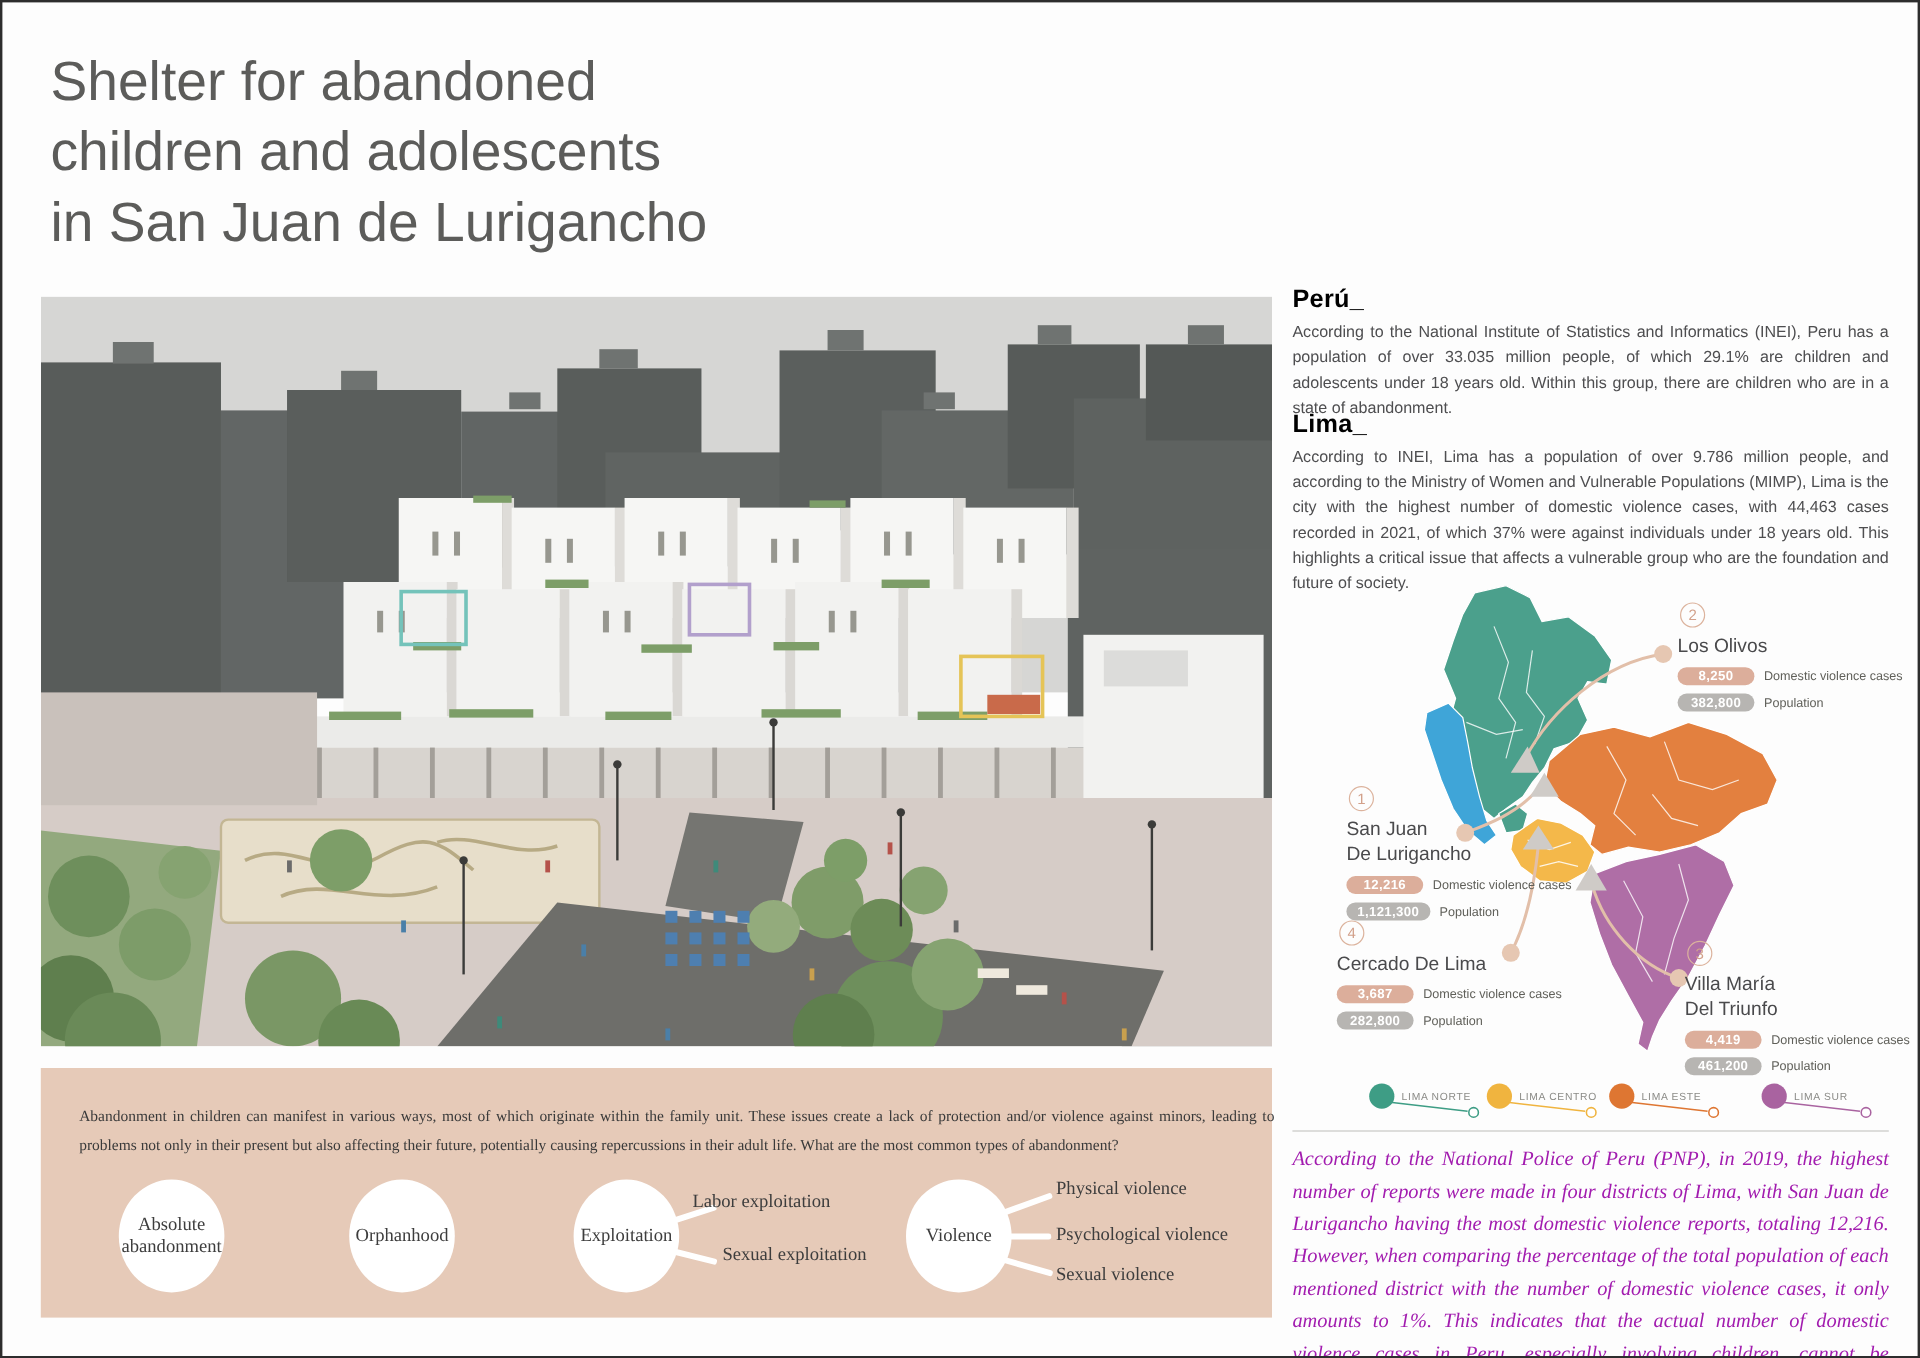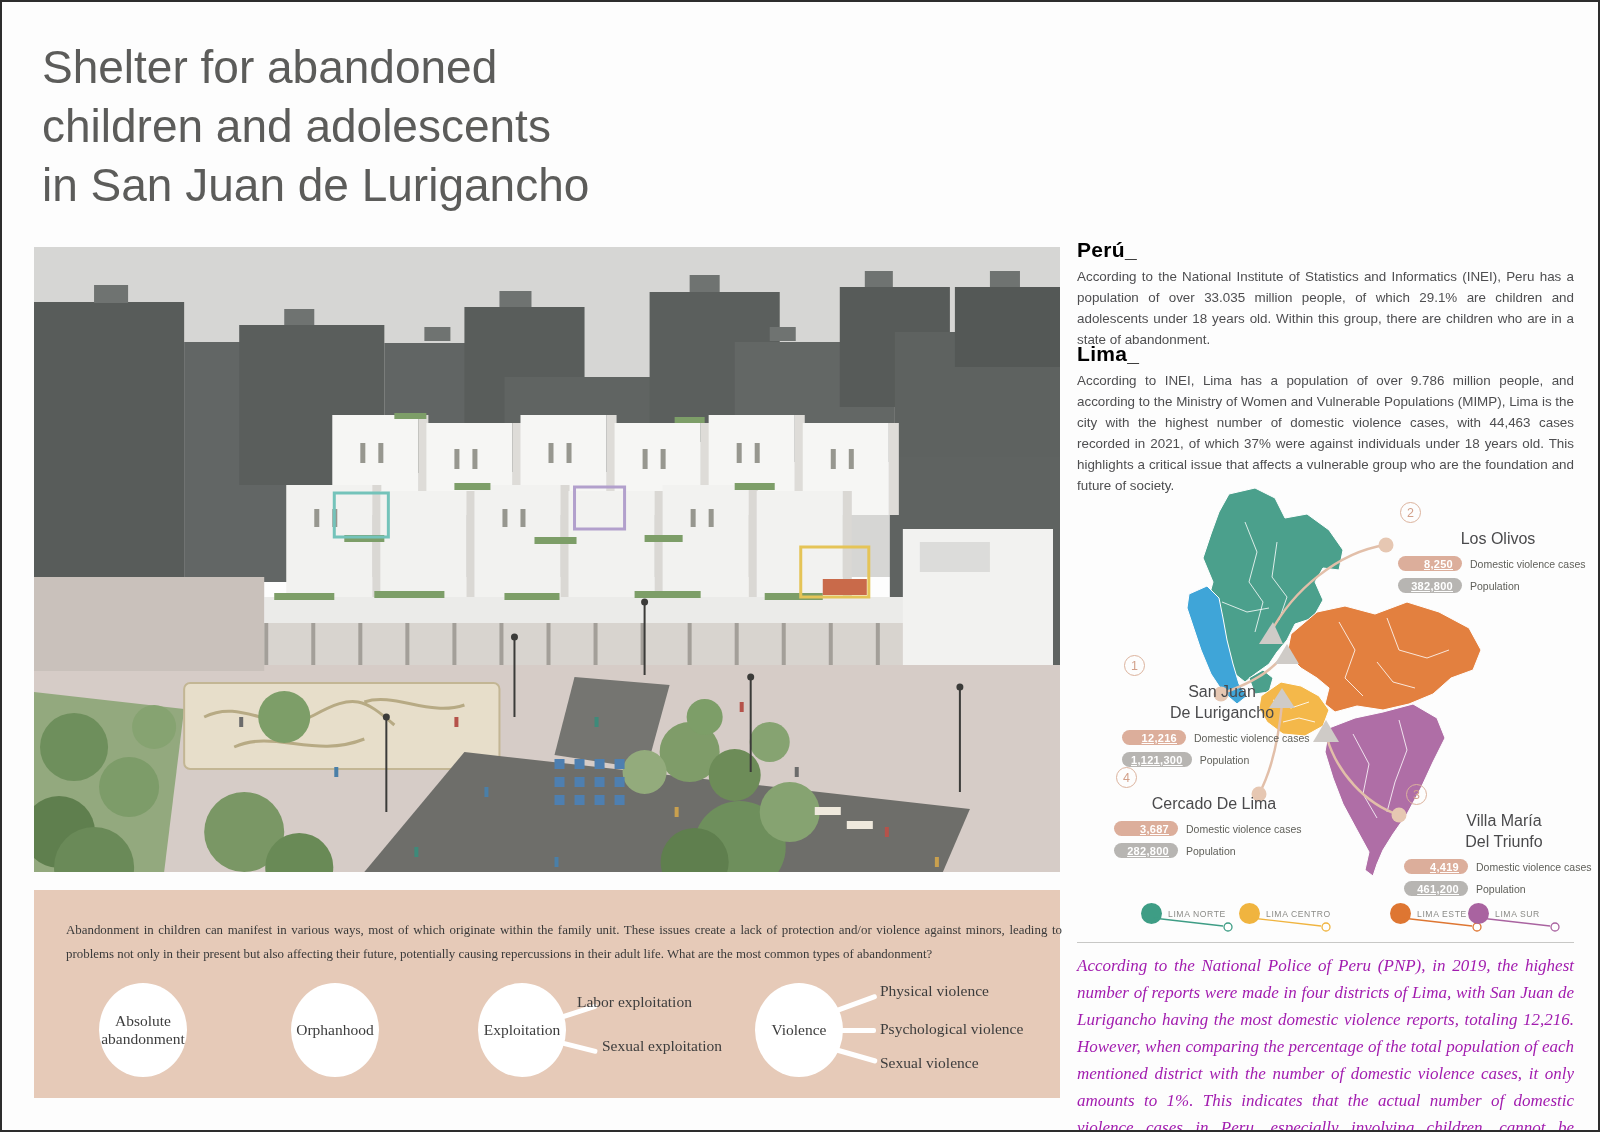--- a/index.html
+++ b/index.html
@@ -19,25 +19,25 @@
             text-align:justify;margin:0;}
   .serif{font-family:"Liberation Serif",serif;}
   .pnp-body{width:497px;font-size:17px;line-height:27px;color:#a21caf;
             text-align:justify;margin:0;font-style:italic;}
 
   
   .callout{width:200px;}
   .badge{width:21px;height:21px;border:1.5px solid #dcb39d;border-radius:50%;
          color:#d2a08a;font-size:12.5px;line-height:20px;text-align:center;
          box-sizing:border-box;margin:0 0 5px 2px;}
-  .co-name span{display:block;font-size:16px;line-height:21px;color:#4a4a4c;text-align:center;}
+  .co-name span{display:block;font-size:16px;line-height:21px;color:#4a4a4c;}
   .pill-row{margin-top:7px;display:flex;align-items:center;}
-  .pill{display:inline-block;min-width:46px;text-align:right;border-radius:8px;
+  .pill{display:inline-block;min-width:46px;text-align:center;border-radius:8px;
         padding:1.5px 9px;color:#ffffff;font-weight:bold;font-size:11px;
-        letter-spacing:.3px;text-decoration:underline;}
+        letter-spacing:.3px;}
   .pill.tan{background:#dcae9b;}
   .pill.gray{background:#b7b5b2;}
   .pill-label{font-size:10.5px;color:#60605a;margin-left:8px;}
 
   
   .legend-item{width:96px;height:34px;}
   .lg-dot{position:absolute;left:0;top:2px;width:21px;height:21px;border-radius:50%;}
   .lg-label{position:absolute;left:27px;top:8px;font-size:8.6px;color:#8b8b87;
             letter-spacing:.6px;white-space:nowrap;}
   .lg-tail{position:absolute;left:8px;top:14px;}
@@ -392,21 +392,21 @@
     </svg>
   </div>
   <div class="abs legend-item" style="left:1237px;top:899px;">
     <span class="lg-dot" style="background:#F0B43F;"></span>
     <span class="lg-label">LIMA CENTRO</span>
     <svg class="lg-tail" width="88" height="18" viewBox="0 0 88 18">
       <path d="M4,3 L74,11" stroke="#F0B43F" stroke-width="1.3" fill="none"></path>
       <circle cx="79" cy="12" r="4" fill="#ffffff" stroke="#F0B43F" stroke-width="1.3"></circle>
     </svg>
   </div>
-  <div class="abs legend-item" style="left:1388px;top:899px;">
+  <div class="abs legend-item" style="left:1339px;top:899px;">
     <span class="lg-dot" style="background:#DE7632;"></span>
     <span class="lg-label">LIMA ESTE</span>
     <svg class="lg-tail" width="88" height="18" viewBox="0 0 88 18">
       <path d="M4,3 L74,11" stroke="#DE7632" stroke-width="1.3" fill="none"></path>
       <circle cx="79" cy="12" r="4" fill="#ffffff" stroke="#DE7632" stroke-width="1.3"></circle>
     </svg>
   </div>
   <div class="abs legend-item" style="left:1466px;top:899px;">
     <span class="lg-dot" style="background:#A963A0;"></span>
     <span class="lg-label">LIMA SUR</span>

